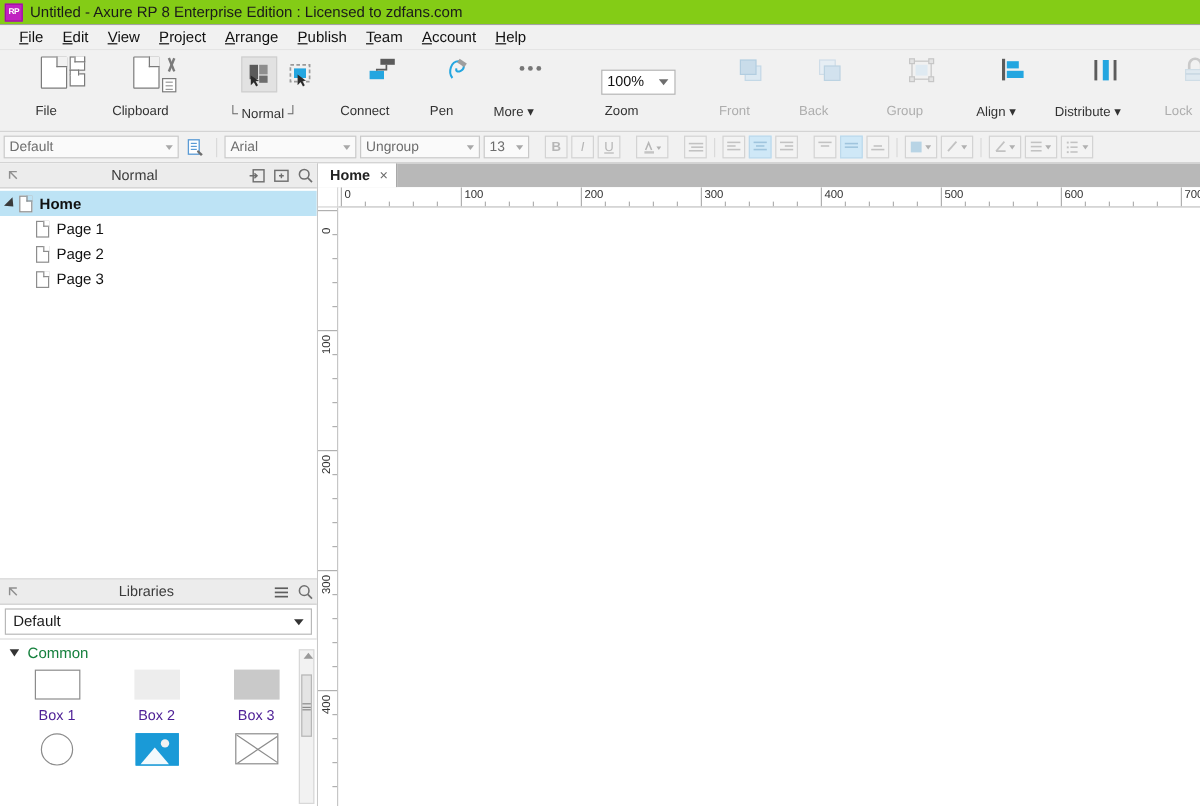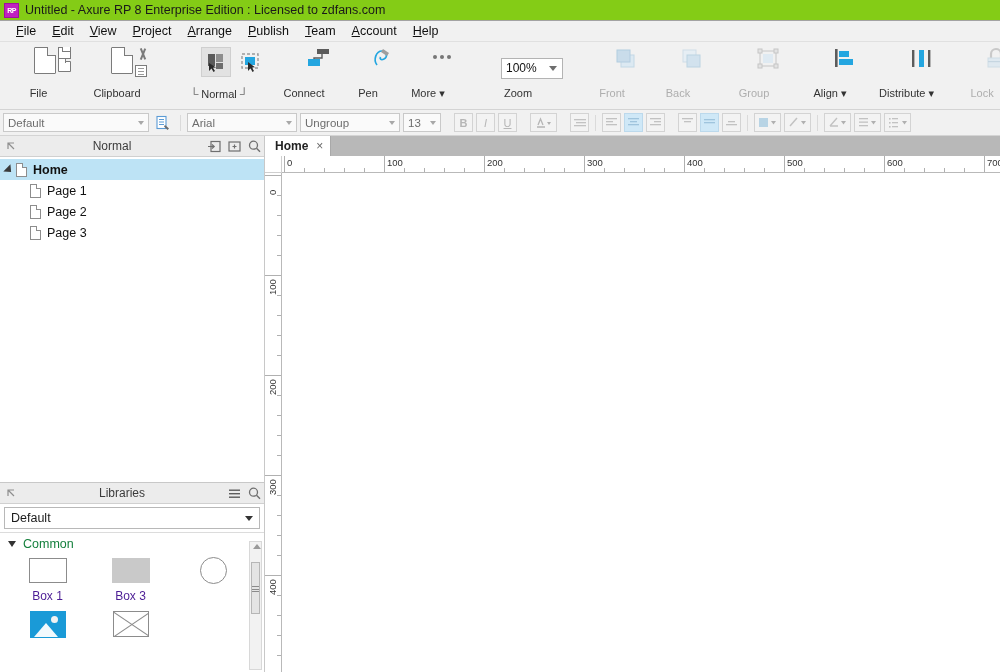--- a/index.html
+++ b/index.html
@@ -756,20 +756,26 @@
             <div class="chev"></div>
             <span>Common</span>
           </div>
 
           <div class="lib-grid">
             <div class="lib-cell">
               <div class="lib-thumb">
                   <div class="box1"></div>
                 </div>
               <div class="lib-name">Box 1</div>
+            </div>
+            <div class="lib-cell">
+              <div class="lib-thumb">
+                  <div class="box2"></div>
+                </div>
+              <div class="lib-name">Box 2</div>
             </div>
             <div class="lib-cell">
               <div class="lib-thumb">
                   <div class="box3"></div>
                 </div>
               <div class="lib-name">Box 3</div>
             </div>
             <div class="lib-cell">
               <div class="lib-thumb">
                   <div class="circ"></div>

